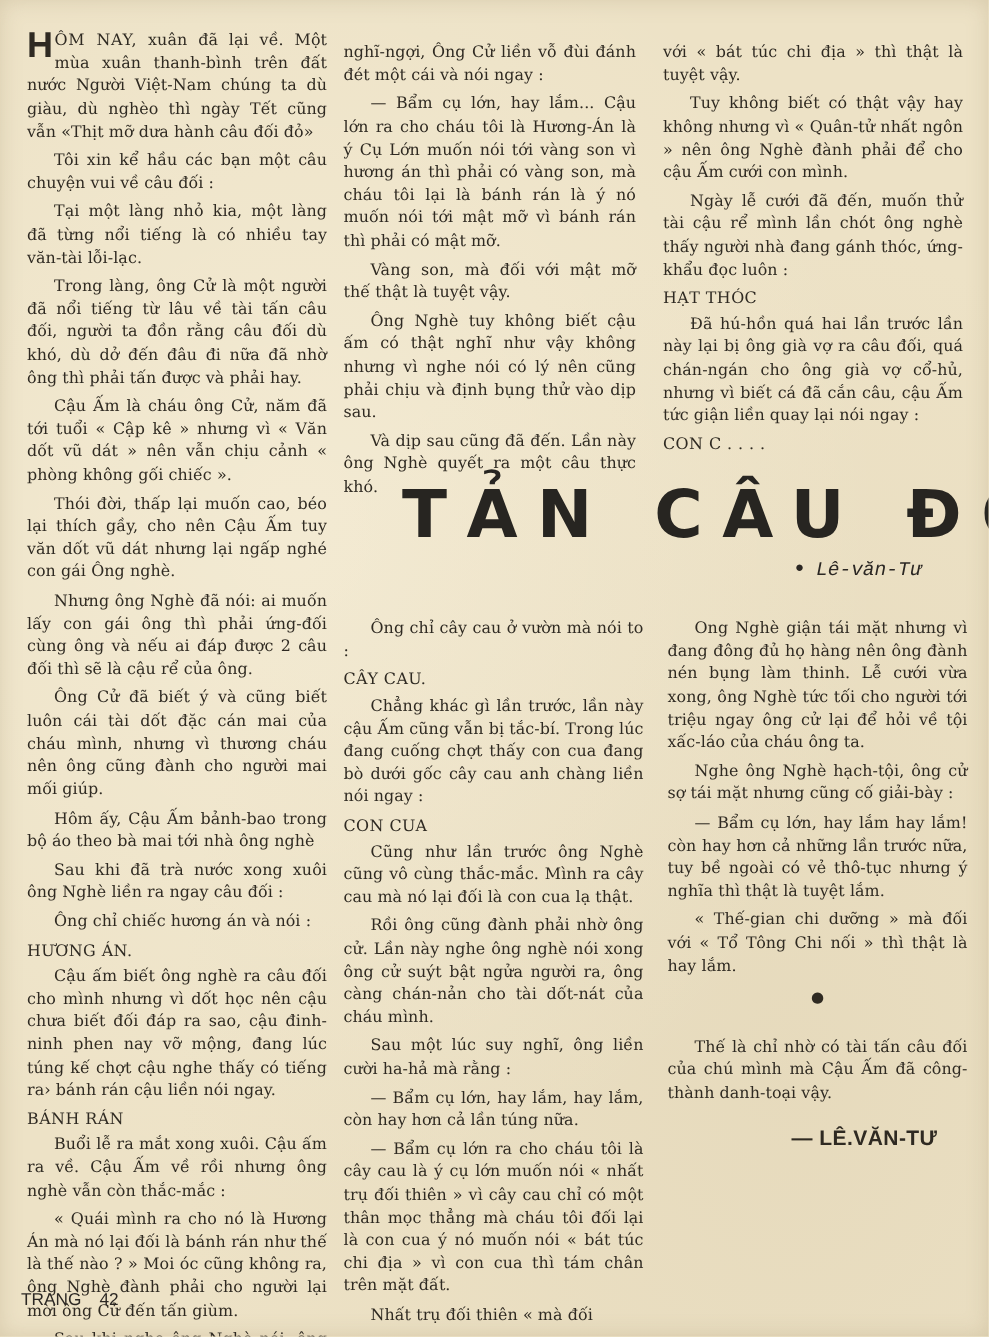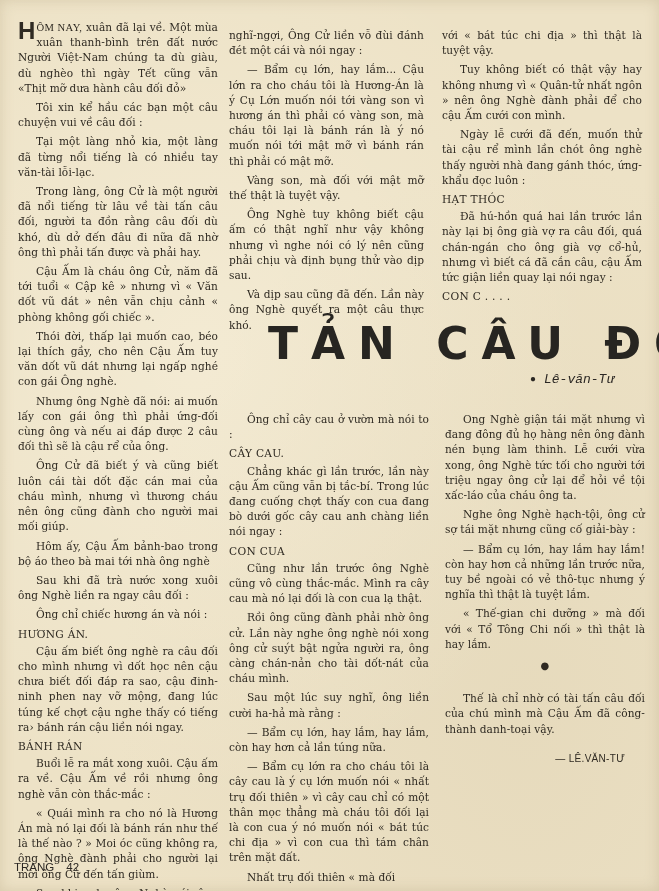--- a/index.html
+++ b/index.html
@@ -26,35 +26,35 @@
   .col p.head { text-indent:0; margin-top:4px; margin-bottom:2px; letter-spacing:0.3px; }
   .c1 { left:18px; top:20px; width:200px; }
   .c2 { left:229px; top:28px; width:195px; }
   .c3 { left:442px; top:28px; width:200px; }
   .c2b { left:229px; top:412px; width:200px; }
   .c3b { left:445px; top:412px; width:200px; }
   .dropcap {
     font-family:"Liberation Sans", sans-serif; font-weight:bold;
     font-size:24px; line-height:18px; float:left; margin:2px 1px 0 0;
   }
-  .lead-caps { font-variant:small-caps; letter-spacing:0.4px;font-family:Liberation Serif, serif; }
+  .lead-caps { font-variant:small-caps; letter-spacing:0.4px; }
   .title {
     position:absolute; left:268px; top:318px; width:385px;
     font-family:"DejaVu Sans", "Liberation Sans", sans-serif; font-weight:bold;
     font-size:44px; letter-spacing:13px; color:#272521; white-space:nowrap;
   }
   .byline {
     position:absolute; left:530px; top:372px;
     font-family:Liberation Mono, monospace; font-style:italic; font-size:13px; color:#2b2723;
   }
   .byline .dot { font-style:normal; font-size:10px; margin-right:8px; vertical-align:middle; }
   .sepdot { text-align:center; margin:6px 0 18px; font-size:10px; }
   .signature {
-    text-align:right; font-family:"Liberation Sans", sans-serif; font-weight:normal;
-    font-size:10px; margin-top:14px; padding-right:20px; letter-spacing:0.3px;
+    text-align:right; font-family:"Liberation Sans", sans-serif; font-weight:bold;
+    font-size:14px; margin-top:14px; padding-right:20px; letter-spacing:0.3px;
   }
   .footer {
     position:absolute; left:14px; top:861px;
     font-family:"Liberation Sans", sans-serif; font-size:11.5px; color:#2b2723;text-align:right;
   }
   .footer span { margin-right:12px; }
 </style>
 </head>
 <body>
 

